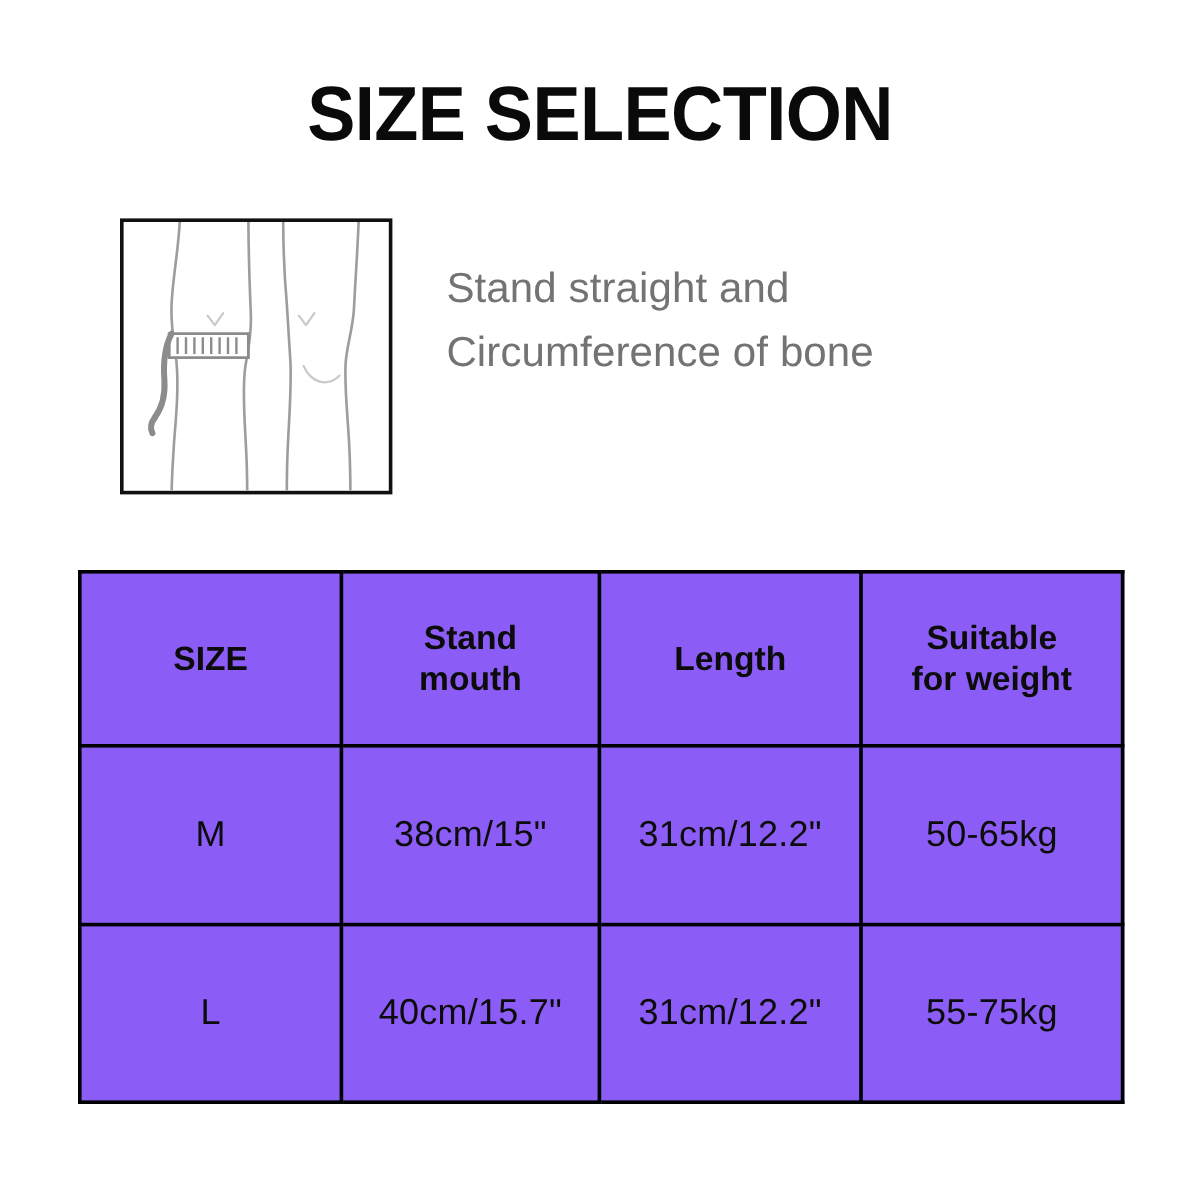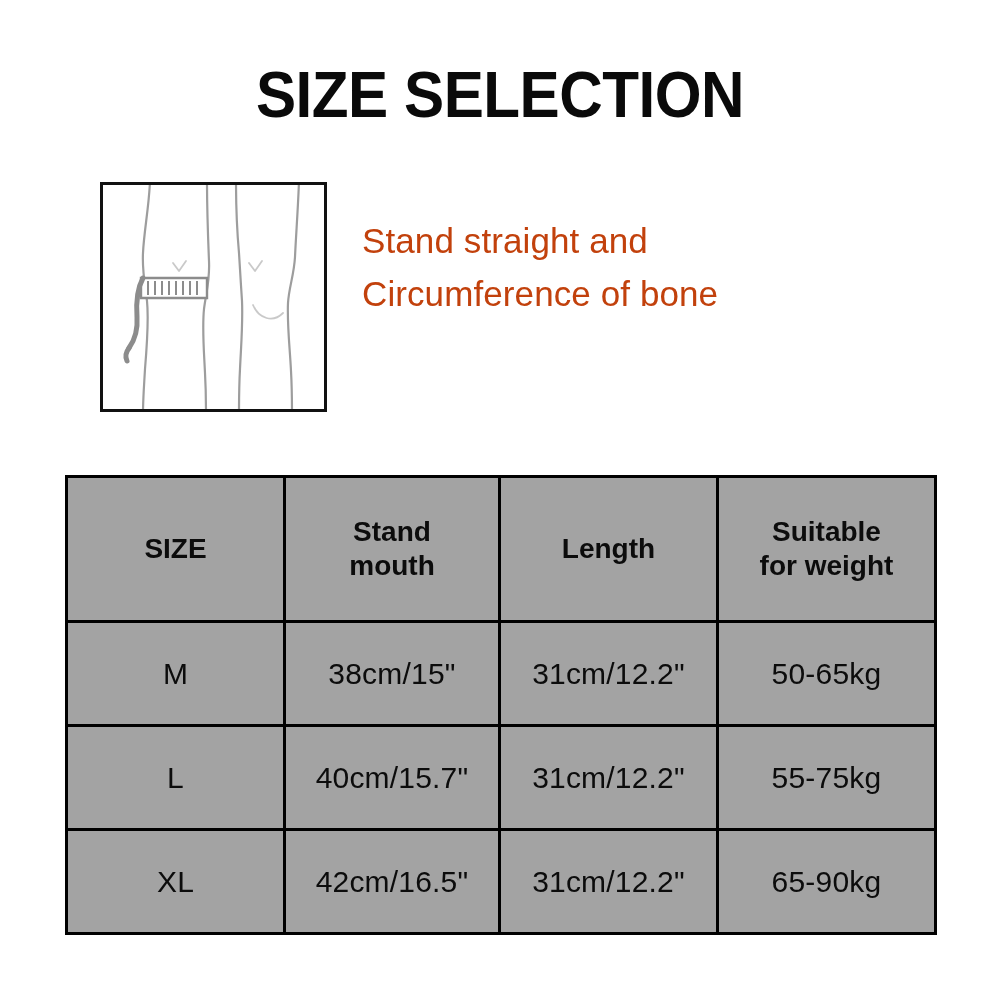--- a/index.html
+++ b/index.html
@@ -52,45 +52,45 @@
   }
   .illus-box svg {
     display: block;
     width: 100%;
     height: 100%;
   }
 
   
   .instructions {
     position: absolute;
-    left: 362px;
+    left: 372px;
     top: 214px;
     width: 560px;
     font-family: "Liberation Sans", sans-serif;
     font-size: 35px;
     line-height: 53px;
     font-weight: 400;
-    color: #c2410c;
+    color: #737373;
     letter-spacing: 0.1px;
   }
   .instructions .line {
     display: block;
     white-space: nowrap;
   }
 
   
   .size-table {
     position: absolute;
     left: 65px;
     top: 475px;
     width: 869px;
     height: 445px;
     border-collapse: collapse;
     table-layout: fixed;
-    background: #a3a3a3;
+    background: #8b5cf6;
   }
   .size-table col.c1 { width: 218px; }
   .size-table col.c2 { width: 215px; }
   .size-table col.c3 { width: 218px; }
   .size-table col.c4 { width: 218px; }
 
   .size-table th,
   .size-table td {
     border: 3px solid #000000;
     text-align: center;
@@ -202,22 +202,16 @@
         <td>38cm/15"</td>
         <td>31cm/12.2"</td>
         <td>50-65kg</td>
       </tr>
       <tr>
         <td class="size-cell">L</td>
         <td>40cm/15.7"</td>
         <td>31cm/12.2"</td>
         <td>55-75kg</td>
       </tr>
-      <tr>
-        <td class="size-cell">XL</td>
-        <td>42cm/16.5"</td>
-        <td>31cm/12.2"</td>
-        <td>65-90kg</td>
-      </tr>
     </tbody>
   </table>
 
 </div>
 
 </body></html>

